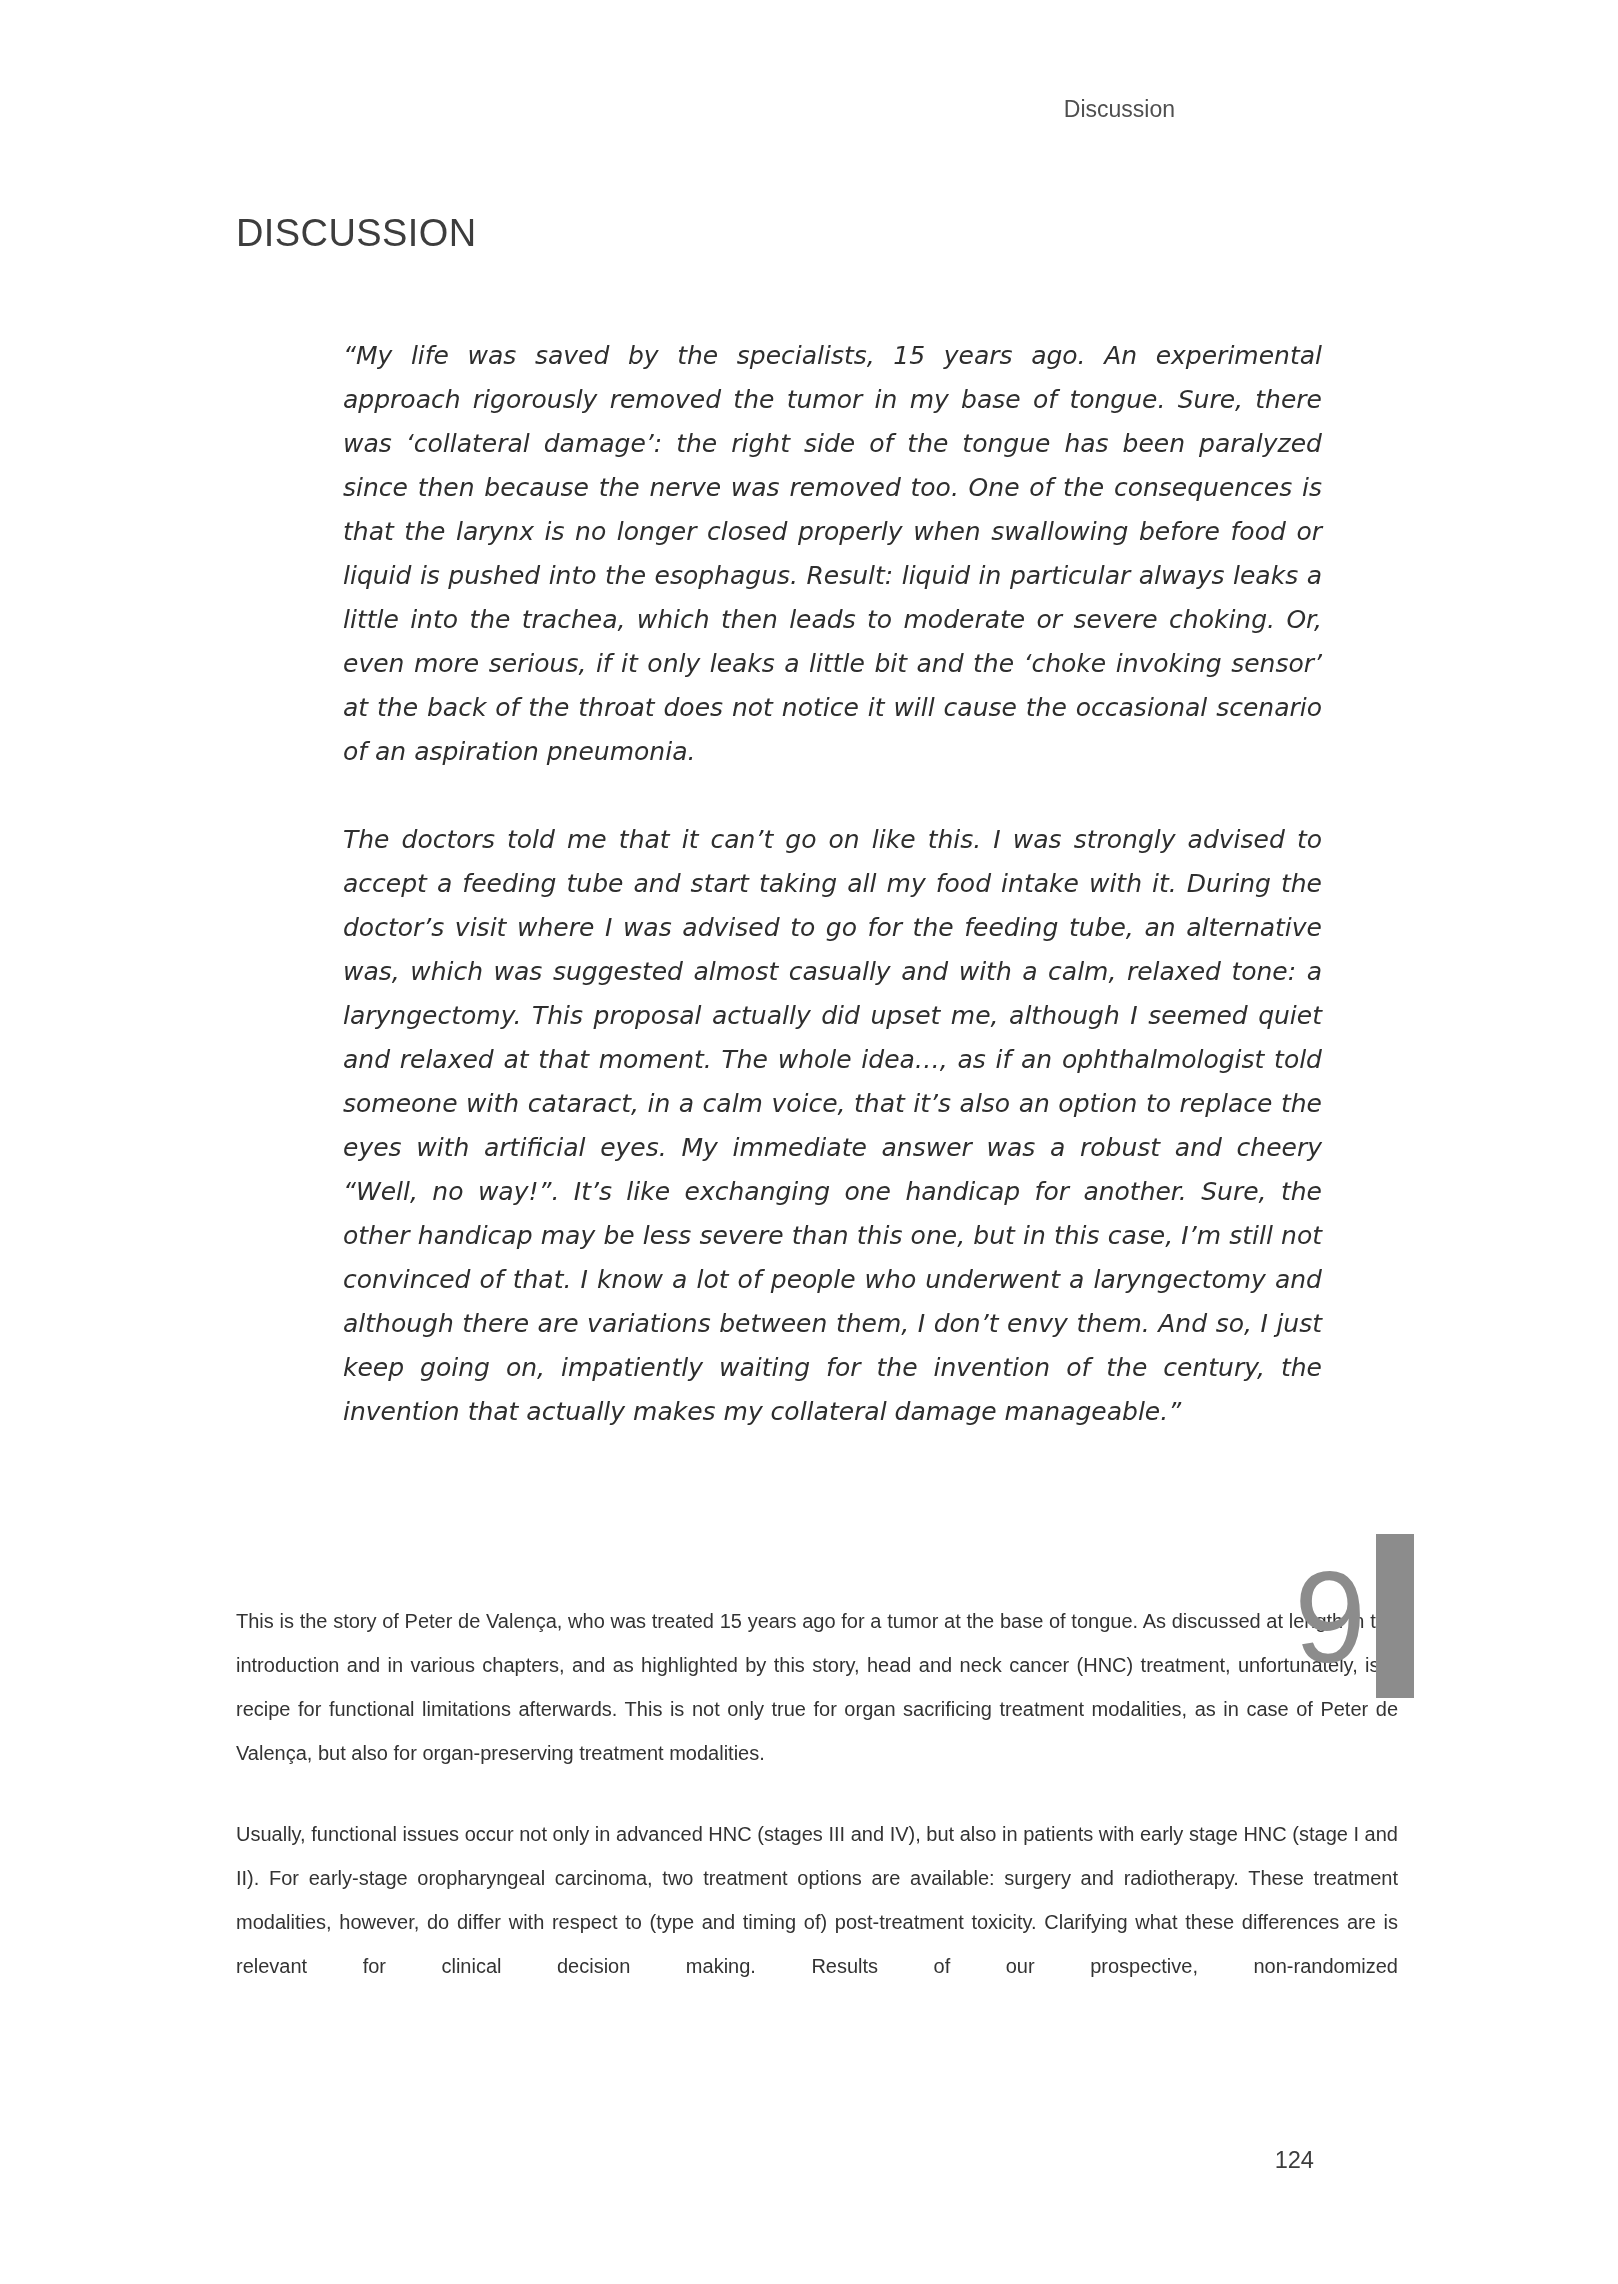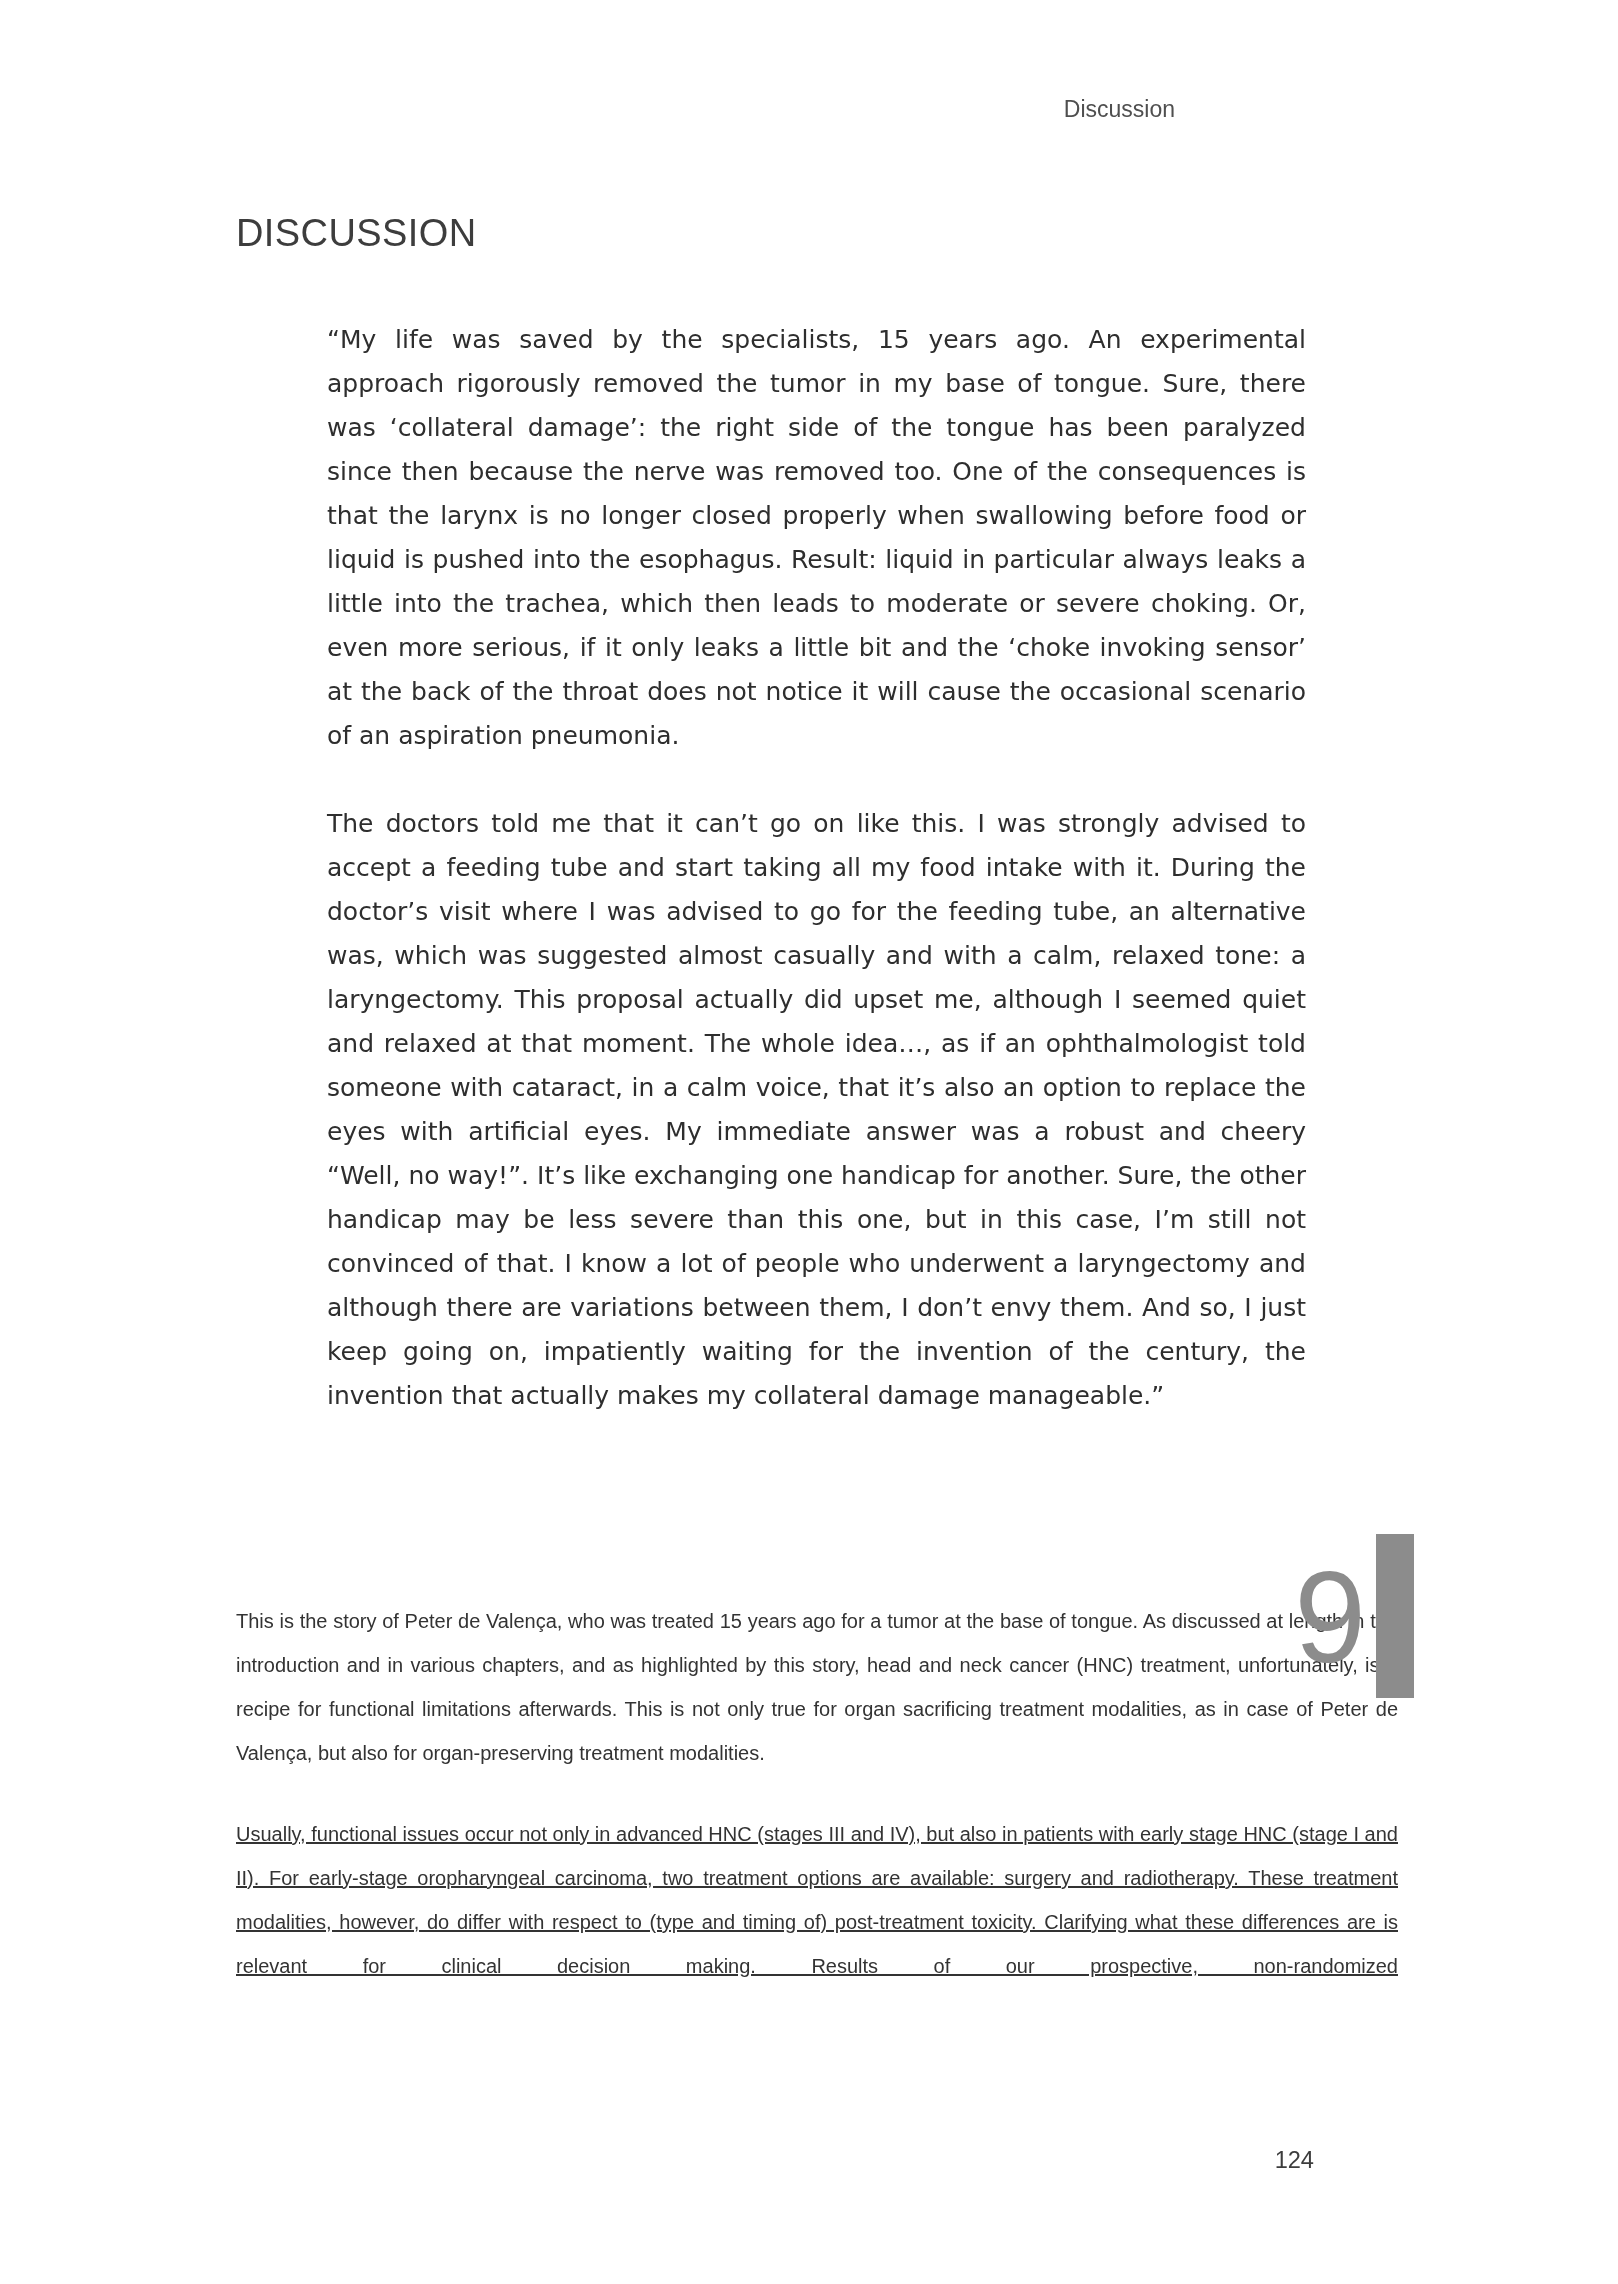--- a/index.html
+++ b/index.html
@@ -27,41 +27,42 @@
     font-weight: 500;
     letter-spacing: 0.4px;
     color: #3d3d3d;
     font-family: "Liberation Sans", sans-serif;
   }
   .quote {
     position: absolute;
     top: 318px;
     left: 327px;
     width: 979px;
-    margin: 0;
+    margin: 16px;
     font-family: "DejaVu Sans", sans-serif;
+    font-style: italic;
     font-size: 25px;
     line-height: 44px;
     color: #2e2e2e;
     text-align: justify;
   }
   .quote p { margin: 0 0 44px 0; }
   .quote p:last-child { margin-bottom: 0; }
   .body-text {
     position: absolute;
     top: 1599px;
     left: 236px;
     width: 1162px;
     font-size: 20px;
     line-height: 44px;
     color: #333333;
     text-align: justify;
   }
   .body-text p { margin: 0 0 37px 0; }
-  .body-text p.justify-last { text-align-last: justify; text-decoration: underline; }
+  .body-text p.justify-last { text-align-last: justify; }
   .chapter-number {
     position: absolute;
     top: 1553px;
     right: 48px;
     font-size: 129px;
     line-height: 129px;
     font-weight: 400;
     color: #8c8c8c;
   }
   .chapter-tab {

